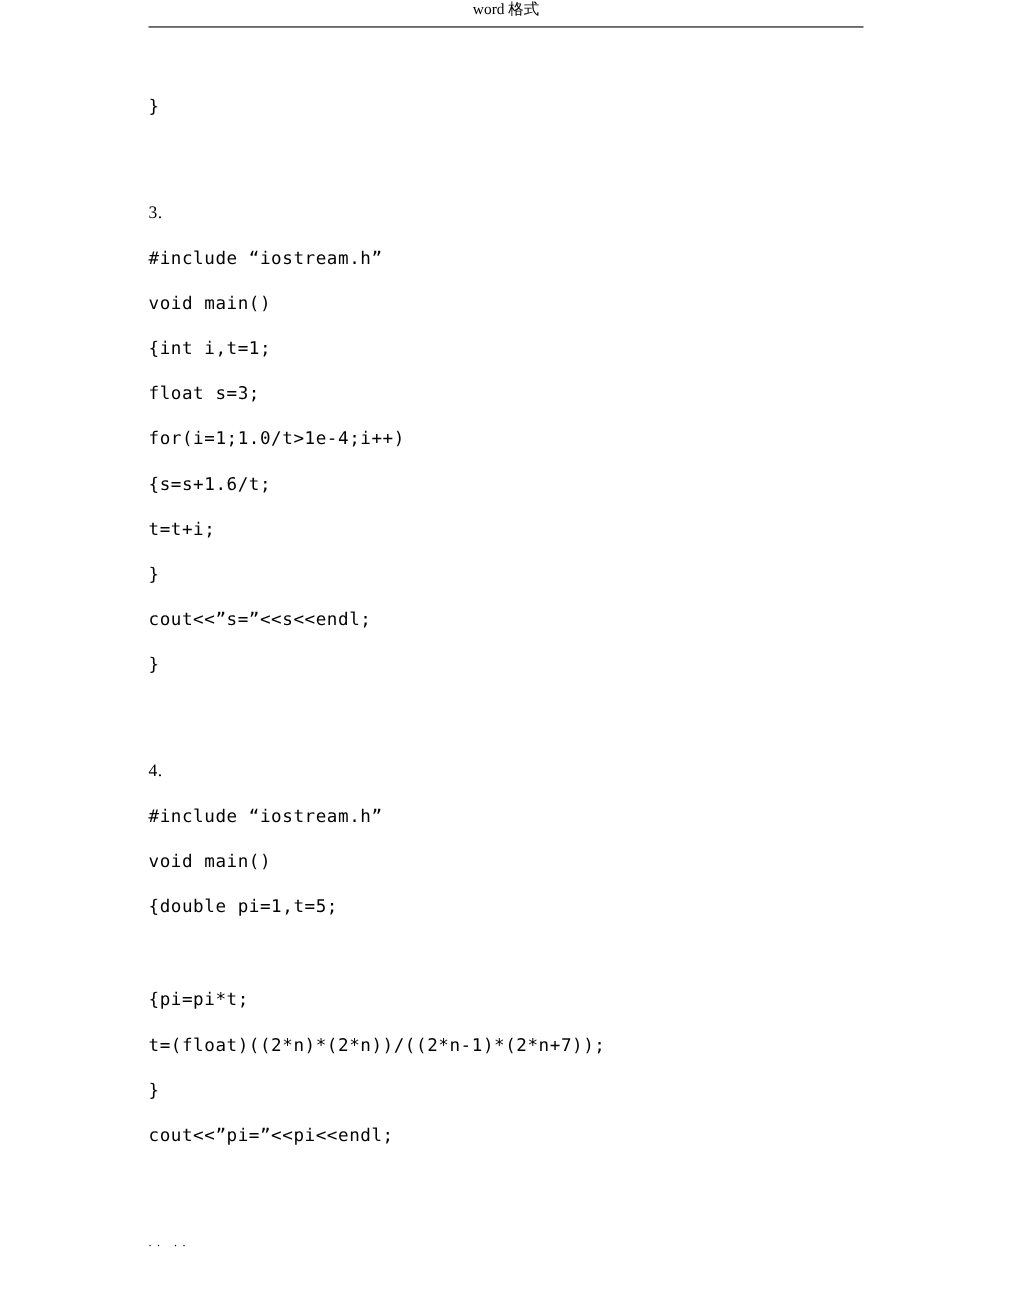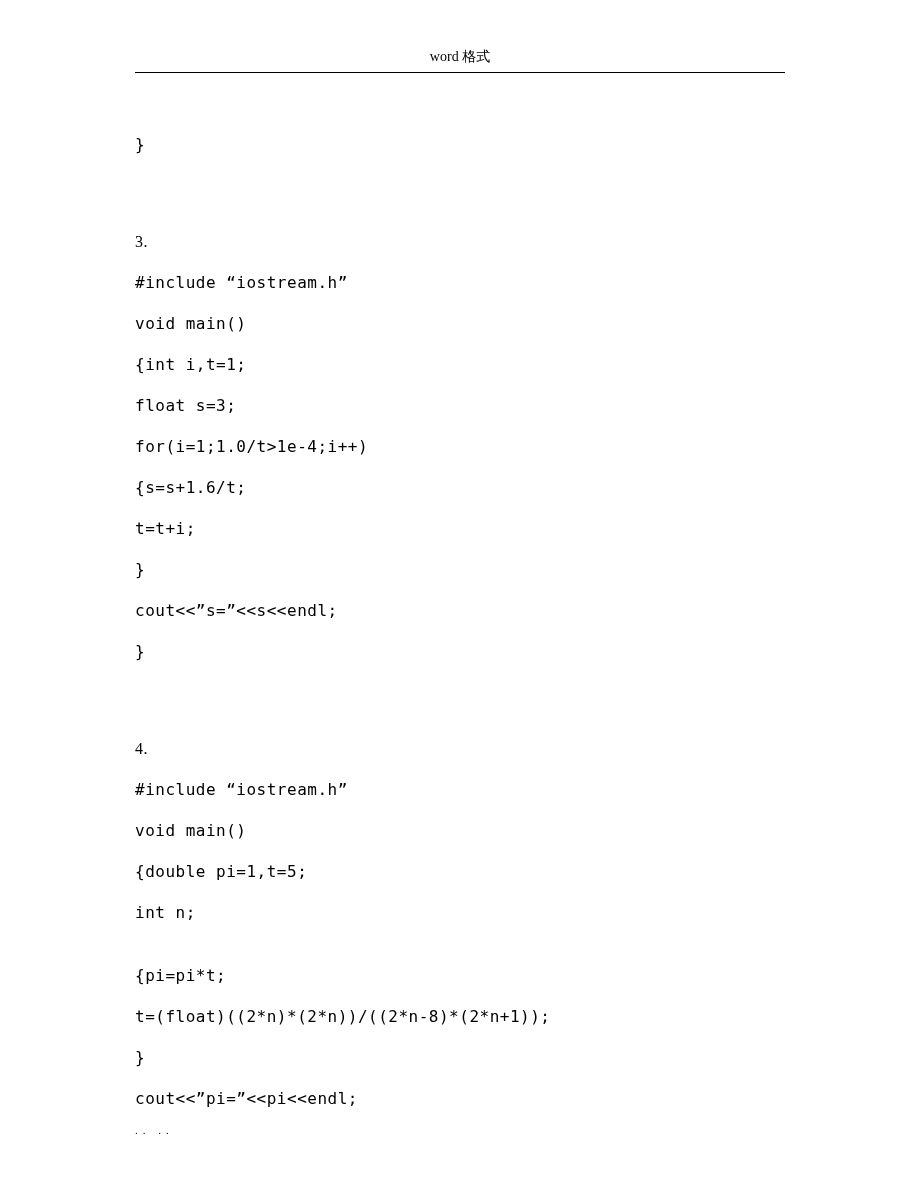--- a/index.html
+++ b/index.html
@@ -10,21 +10,20 @@
     body {
       background: #ffffff;
       font-family: "SimSun", "NSimSun", serif;
       width: 920px;
       height: 1191px;
       position: relative;
     }
     .header {
       text-align: center;
       font-size: 14px;
-      padding-top: 48px;
       padding-bottom: 6px;
       color: #000;
     }
     .header-line {
       border: none;
       border-top: 1px solid #000;
       margin: 0 135px;
     }
     .content {
       padding: 62px 135px 0 135px;
@@ -94,26 +93,25 @@
   <div class="spacer-large"></div>
   <div class="spacer-small"></div>
   <div class="code-line number-line">4.</div>
   <div class="spacer-medium"></div>
   <div class="code-line">#include “iostream.h”</div>
   <div class="spacer-medium"></div>
   <div class="code-line">void main()</div>
   <div class="spacer-medium"></div>
   <div class="code-line">{double pi=1,t=5;</div>
   <div class="spacer-medium"></div>
-  <div class="code-line">int n;</div>
   <div class="spacer-medium"></div>
   <div class="spacer-medium"></div>
   <div class="code-line">{pi=pi*t;</div>
   <div class="spacer-medium"></div>
-  <div class="code-line">t=(float)((2*n)*(2*n))/((2*n-8)*(2*n+1));</div>
+  <div class="code-line">t=(float)((2*n)*(2*n))/((2*n-1)*(2*n+7));</div>
   <div class="spacer-medium"></div>
   <div class="code-line">}</div>
   <div class="spacer-medium"></div>
   <div class="code-line">cout&lt;&lt;”pi=”&lt;&lt;pi&lt;&lt;endl;</div>
 </div>
 
 <div class="footer">
   <span>.. ..</span>
 </div>
 

